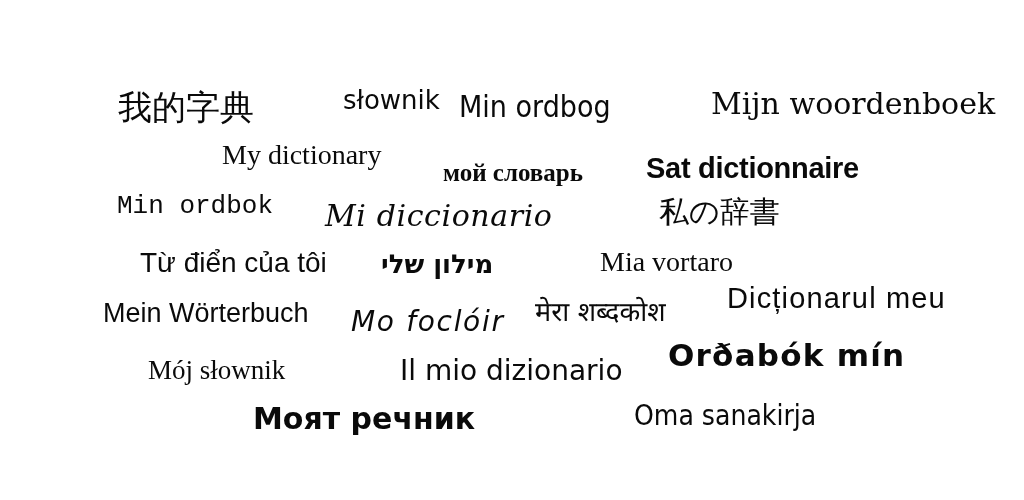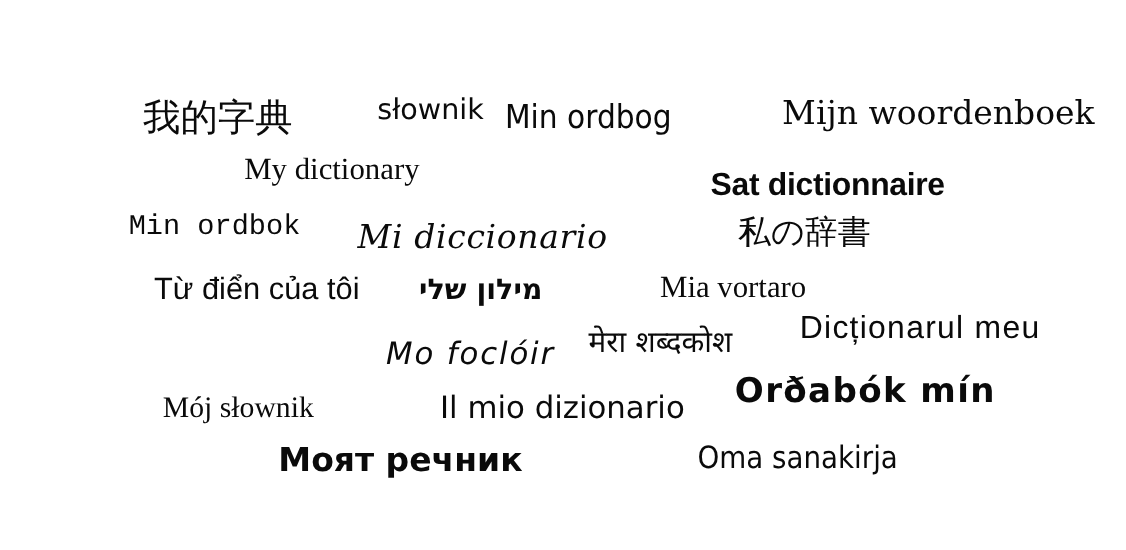--- a/index.html
+++ b/index.html
@@ -26,21 +26,21 @@
   
   .f-serif        { font-family: "Liberation Serif", "DejaVu Serif", serif; }
   .f-serif-wide   { font-family: "DejaVu Serif", "Liberation Serif", serif; margin-left: 44px; }
   .f-sans         { font-family: "Liberation Sans", "DejaVu Sans", sans-serif; }
   .f-sans-dv      { font-family: "DejaVu Sans", "Liberation Sans", sans-serif; }
   .f-mono-serif   { font-family: "Liberation Mono", "DejaVu Sans Mono", monospace; }
   .f-script       { font-family: "DejaVu Serif", "Liberation Serif", serif;
                     font-style: italic; letter-spacing: .02em; }
   .f-script-sans  { font-family: "DejaVu Sans", "Liberation Sans", sans-serif;
                     font-style: italic; letter-spacing: .06em; }
-  .f-cjk          { font-family: "DejaVu Sans", "Liberation Sans", sans-serif; margin-left: 12px; }
+  .f-cjk          { font-family: "DejaVu Sans", "Liberation Sans", sans-serif; }
 
   .w-bold   { font-weight: 700; }
   .w-normal { font-weight: 400; }
 
   .narrow   { transform: scaleX(0.90); transform-origin: left center; }
   .wide     { letter-spacing: .04em; }
   .tight    { letter-spacing: -.01em; }
 </style>
 </head>
 <body>
@@ -50,35 +50,37 @@
   <span class="phrase f-cjk w-normal" style="left:118px; top:90px;  font-size:34px;">我的字典</span>
 
   <span class="phrase f-sans-dv w-normal" style="left:343px; top:87px; font-size:26px;">słownik</span>
 
   <span class="phrase f-sans-dv w-normal narrow" style="left:459px; top:92px; font-size:30px;">Min ordbog</span>
 
   <span class="phrase f-serif-wide w-normal" style="left:667px; top:89px; font-size:30px;">Mijn woordenboek</span>
 
   <span class="phrase f-serif w-normal" style="left:222px; top:141px; font-size:28px;">My dictionary</span>
 
+  <span class="phrase f-serif w-bold" style="left:443px; top:160px; font-size:25px;">мой словарь</span>
 
   <span class="phrase f-sans w-bold tight" style="left:646px; top:154px; font-size:29px;">Sat dictionnaire</span>
 
   <span class="phrase f-mono-serif w-normal" style="left:117px; top:193px; font-size:26px;">Min ordbok</span>
 
   <span class="phrase f-script w-normal" style="left:325px; top:201px; font-size:30px;">Mi diccionario</span>
 
   <span class="phrase f-cjk w-normal" style="left:659px; top:197px; font-size:30px;">私の辞書</span>
 
   <span class="phrase f-sans w-normal" style="left:140px; top:249px; font-size:28px;">Từ điển của tôi</span>
 
   <span class="phrase f-sans-dv w-bold" style="left:381px; top:251px; font-size:26px;text-align:center;" dir="rtl">מילון שלי</span>
 
   <span class="phrase f-serif w-normal" style="left:600px; top:248px; font-size:28px;">Mia vortaro</span>
 
+  <span class="phrase f-sans w-normal" style="left:103px; top:300px; font-size:27px;">Mein Wörterbuch</span>
 
   <span class="phrase f-sans-dv w-normal" style="left:535px; top:298px; font-size:27px;">मेरा शब्दकोश</span>
 
   <span class="phrase f-sans w-normal wide" style="left:727px; top:284px; font-size:29px;">Dicționarul meu</span>
 
   <span class="phrase f-script-sans w-normal" style="left:351px; top:308px; font-size:28px;">Mo foclóir</span>
 
   <span class="phrase f-serif w-normal" style="left:148px; top:357px; font-size:27px;">Mój słownik</span>
 
   <span class="phrase f-sans-dv w-normal" style="left:400px; top:357px; font-size:28px;">Il mio dizionario</span>

